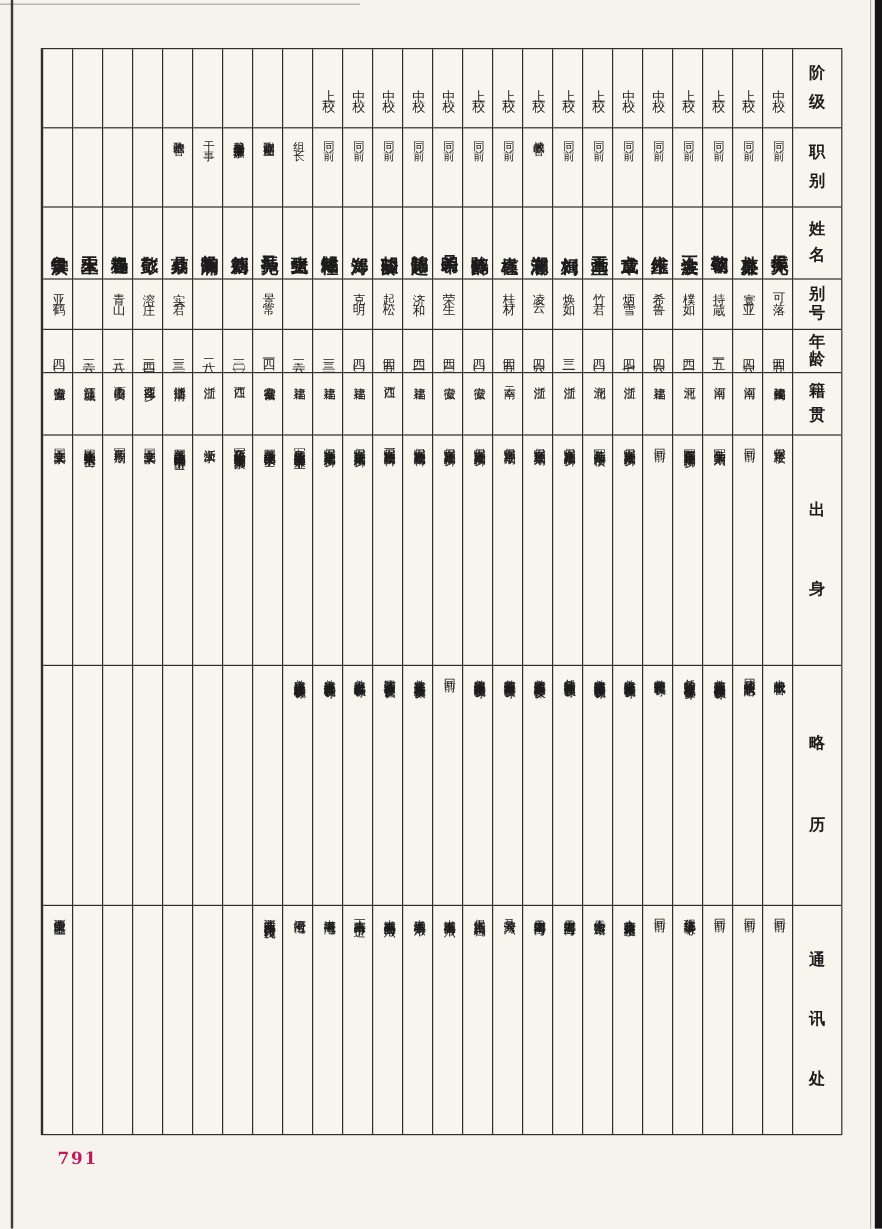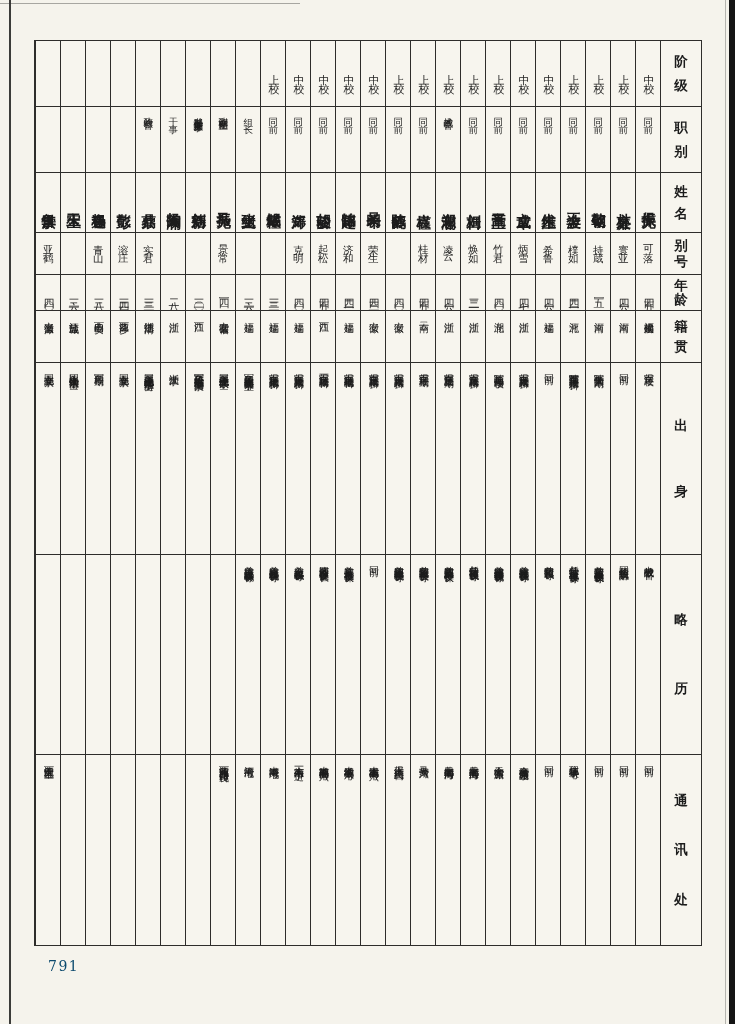--- a/index.html
+++ b/index.html
@@ -45,21 +45,21 @@
   .cell.age{align-items:center}
   .cell.age .vtext{font-size:11px;letter-spacing:.25em}
   .cell.native .vtext{font-size:10px}
 
   
   .hcell{flex-direction:column;align-items:center;justify-content:space-evenly;}
   .hcell .hchar{font-size:13.5px;font-weight:bold;line-height:1;}
 
   #page-number{
     position:absolute;left:48px;top:958px;
-    font-family:"DejaVu Serif",serif;font-size:14px;letter-spacing:1.5px;color:#0c4a6e;
+    font-family:"DejaVu Serif",serif;font-size:14px;letter-spacing:1.5px;color:#be185d;font-weight:bold;
   }
 </style>
 </head>
 <body>
 
 <div class="edge-left"></div>
 <div class="edge-right"></div>
 <div class="edge-right-thin"></div>
 <div class="edge-top"></div>
 

